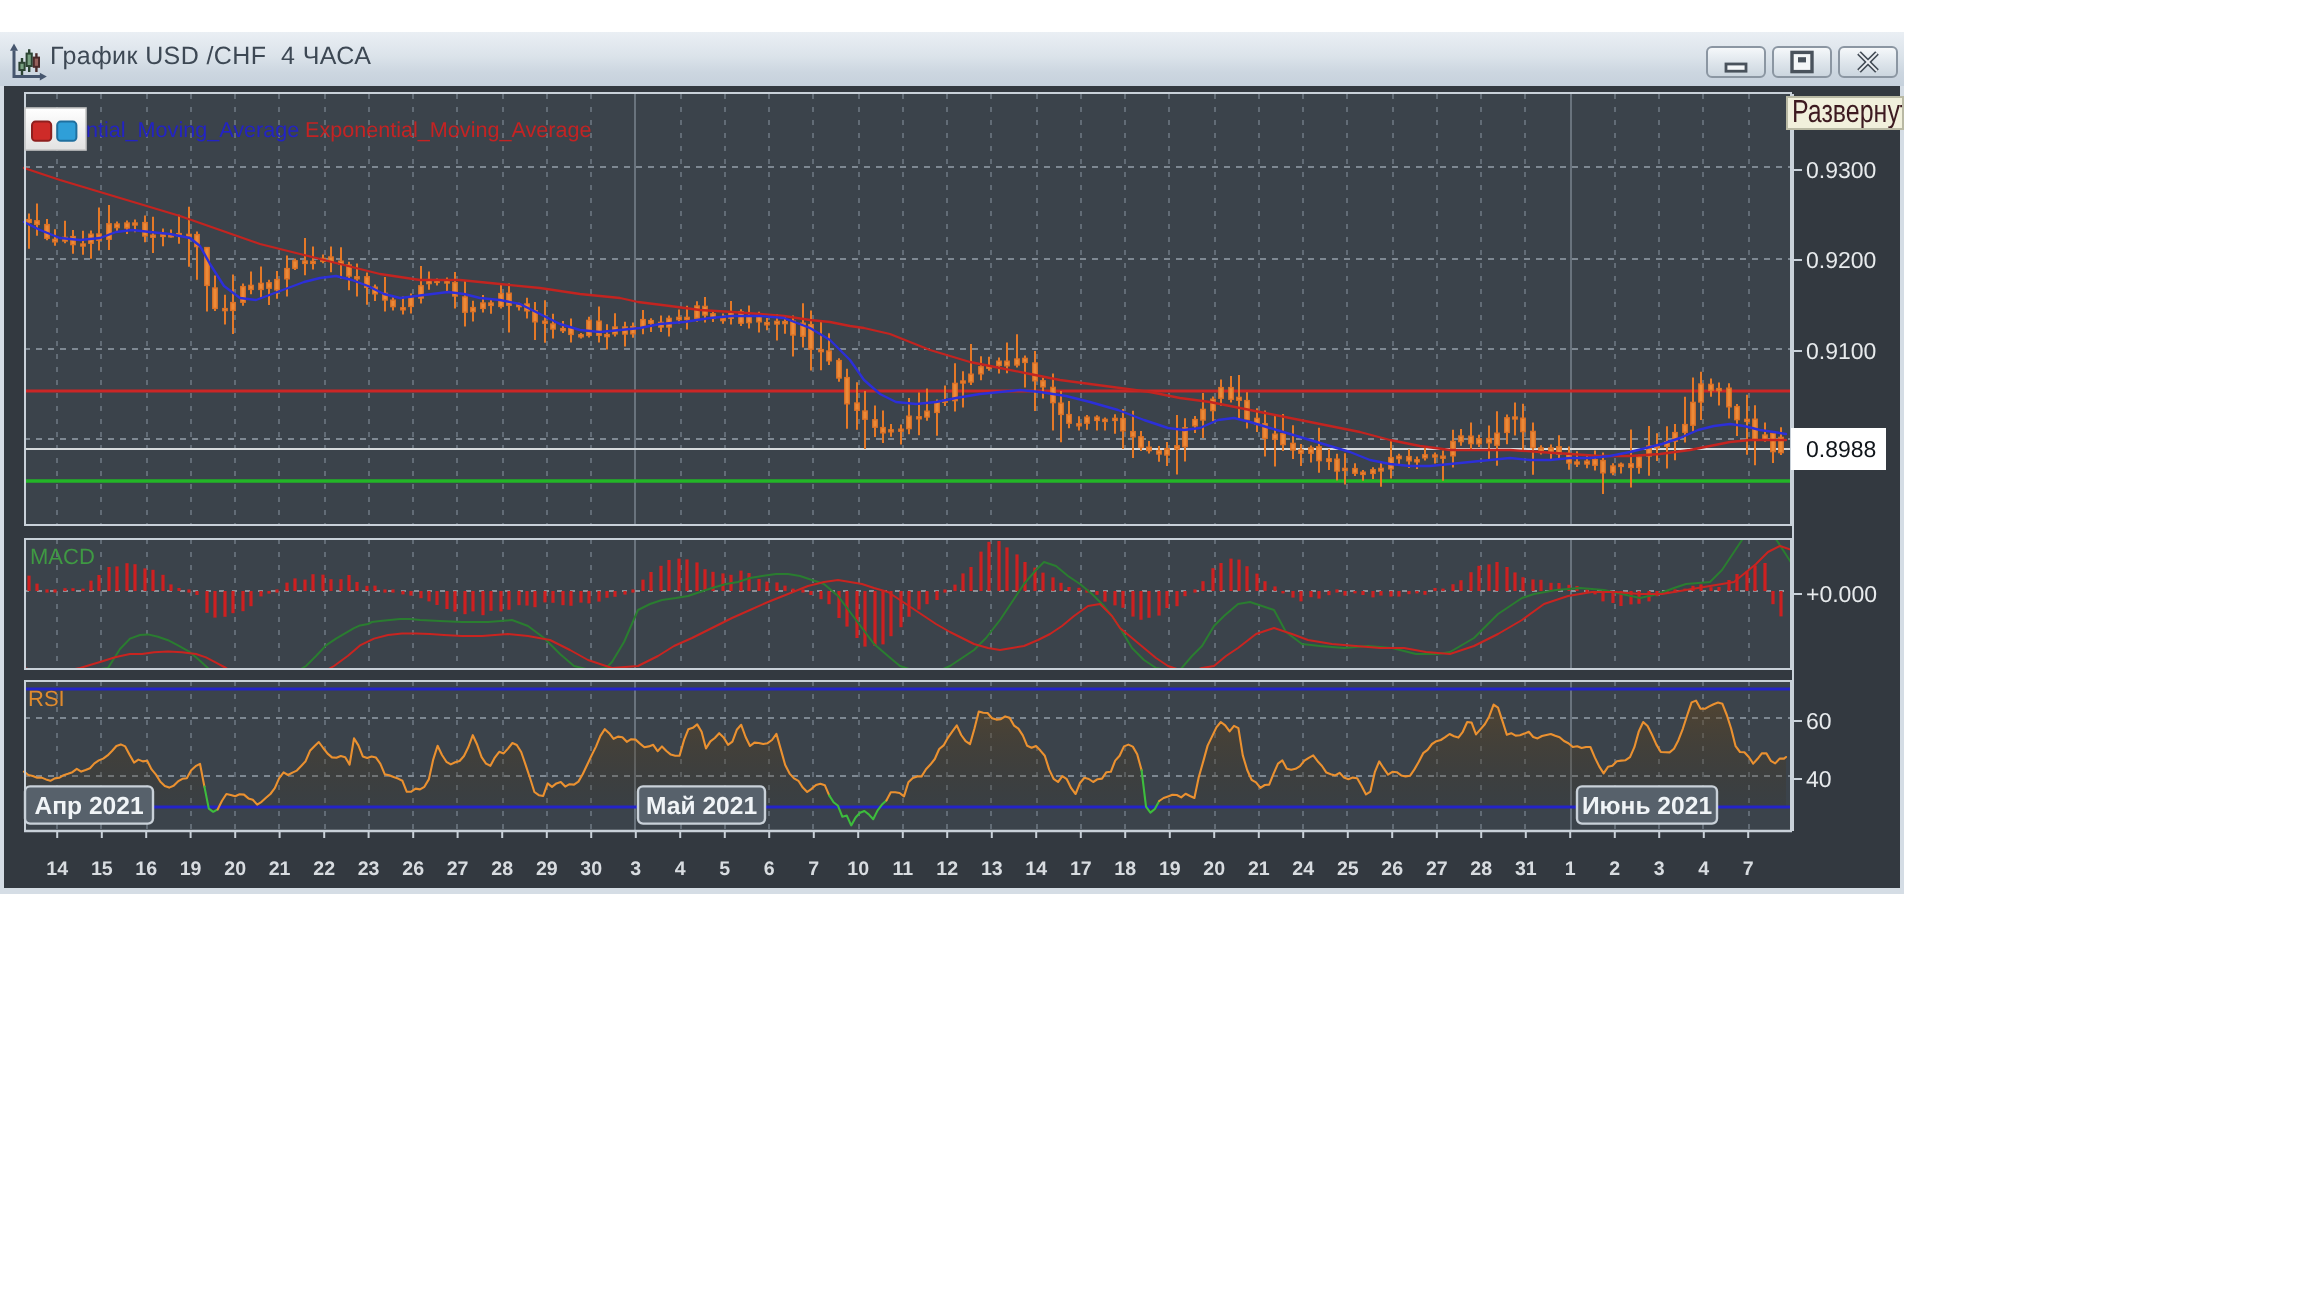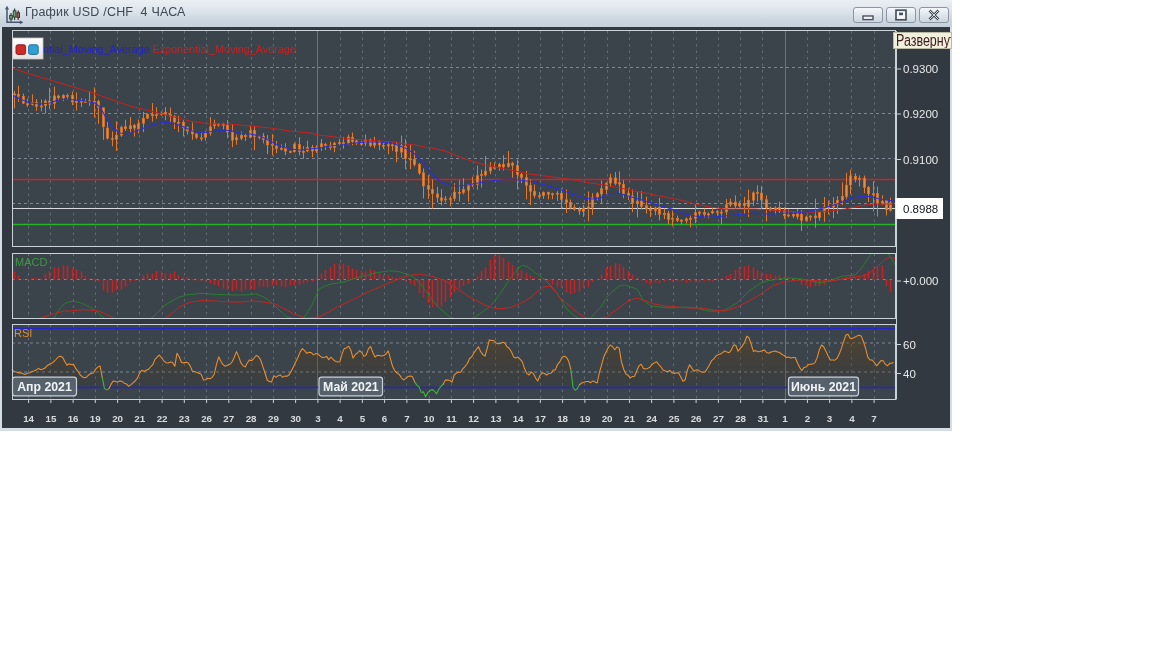--- a/index.html
+++ b/index.html
@@ -1,15 +1,15 @@
 <!DOCTYPE html>
 <html><head><meta charset="utf-8"><style>
 * { margin:0; padding:0; box-sizing:border-box; }
 html,body { width:1152px; height:648px; background:#ffffff; font-family:"Liberation Sans", sans-serif; }
-.win { position:absolute; left:0; top:0; width:952px; height:431px; }
+.win { position:absolute; left:0; top:16px; width:952px; height:431px; }
 .tbar { position:absolute; left:0; top:0; width:952px; height:27px;
   background:linear-gradient(180deg,#eaeff4 0%,#dbe3ea 45%,#ccd6e0 75%,#c6d1dc 100%); }
 .title { position:absolute; left:25px; top:5px; font-size:12.5px; color:#3d4854; letter-spacing:0.2px; }
 .btn { position:absolute; top:7px; width:30px; height:16px; border:1px solid #8b96a2; border-radius:3px;
   background:linear-gradient(180deg,#f5f8fa 0%,#dfe6ec 50%,#ccd6df 100%); }
 .body { position:absolute; left:0; top:27px; width:952px; height:404px; background:#d5dde5; }
 .dark { position:absolute; left:2px; top:0; width:948px; height:401px; background:#333940; }
 .tip { position:absolute; left:893px; top:32px; width:59px; height:17px; background:#f1f0dc;
   border:1px solid #b9b9a4; overflow:hidden; white-space:nowrap; font-size:16px; line-height:16px;
   color:#3d1a20; padding-left:2px; }

